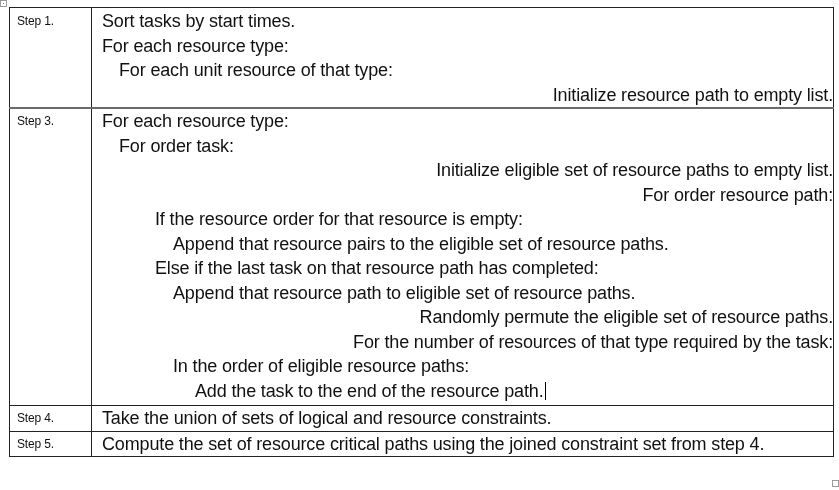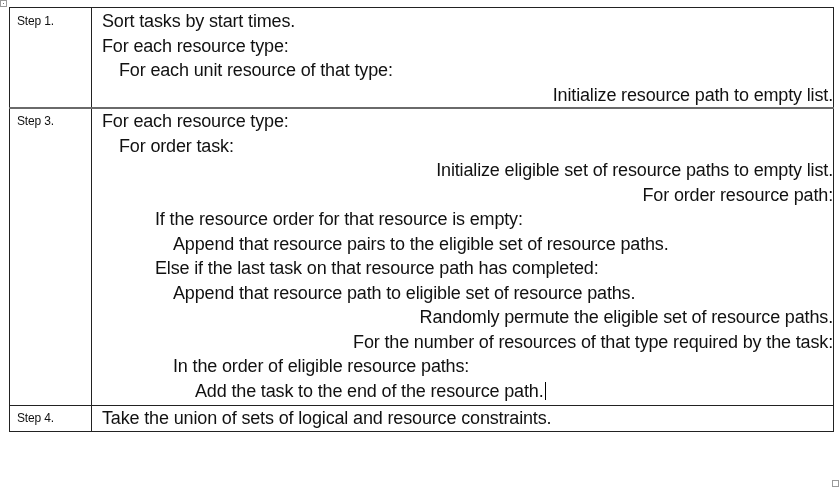--- a/index.html
+++ b/index.html
@@ -68,16 +68,24 @@
     </td>
   </tr>
   <tr class="r4">
     <td class="step">
       <div class="line">Step 4.</div>
     </td>
     <td class="body">
       <div class="line ind0">Take the union of sets of logical and resource constraints.</div>
     </td>
   </tr>
+  <tr class="r5">
+    <td class="step">
+      <div class="line">Step 5.</div>
+    </td>
+    <td class="body">
+      <div class="line ind0">Compute the set of resource critical paths using the joined constraint set from step 4.</div>
+    </td>
+  </tr>
 </tbody>
   </table>
 
 <div class="resize-handle"></div>
 
 </body></html>

